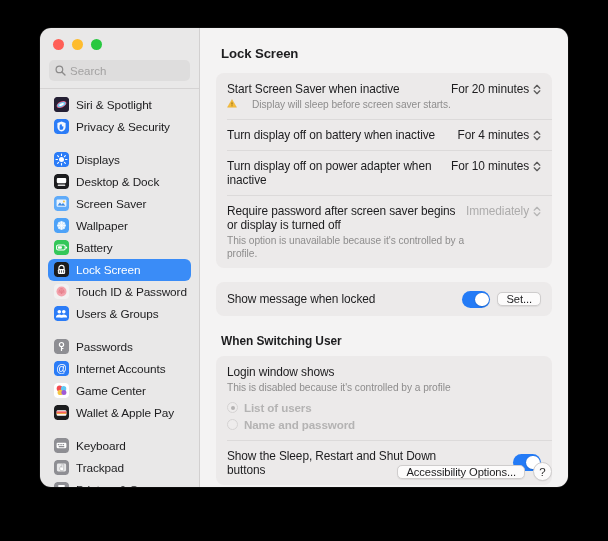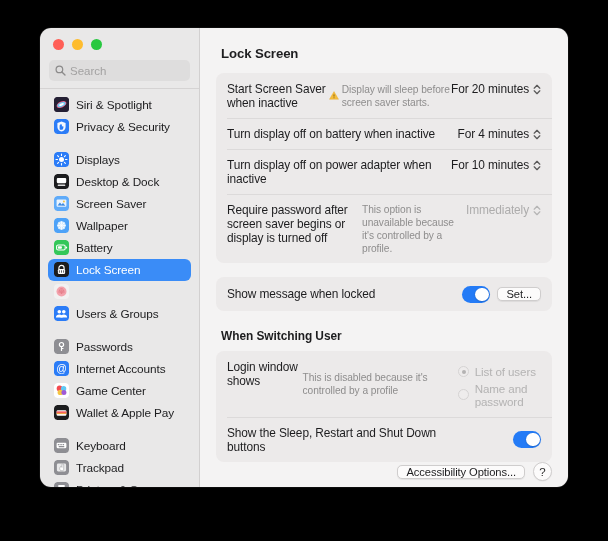--- a/index.html
+++ b/index.html
@@ -123,30 +123,30 @@
     padding: 8px 11px 8px 11px;
     min-height: 30px;
     position: relative;
   }
   .row + .row::before {
     content: "";
     position: absolute;
     left: 11px; right: 0; top: 0;
     height: 0.5px; background: #dcdada;
   }
-  .row-labels { display: flex; flex-direction: row; gap: 2px; padding-top: 1px; }
+  .row-labels { display: flex; flex-direction: column; gap: 2px; padding-top: 1px; }
   .row-title {
     font-size: 11.9px; color: #1d1d1f;
     letter-spacing: -0.1px; line-height: 14px;
     max-width: 250px;
   }
   .row-sub {
     font-size: 10.2px; color: #8e8d8d;
     letter-spacing: -0.05px; line-height: 13px;
-    display: flex; align-items: center; gap: 3px;
+    display: flex; align-items: center; gap: 15px;
   }
   .row-ctl { display: flex; align-items: center; gap: 7px; padding-top: 1px; }
 
   
   .stepper {
     display: flex; align-items: center; gap: 4px;
     font-size: 11.9px; color: #1d1d1f;
     letter-spacing: -0.1px;
     white-space: nowrap;
     cursor: default;
@@ -202,21 +202,21 @@
     width: 11px; height: 11px; border-radius: 50%;
     background: #eeecec;
     border: 0.5px solid #d5d3d3;
     position: relative; flex: 0 0 11px;
   }
   .radio.checked::after {
     content: ""; position: absolute;
     left: 3px; top: 3px; width: 4px; height: 4px;
     border-radius: 50%; background: #b4b3b3;
   }
-  .radio-label { font-size: 11.6px; color: #b4b3b3; letter-spacing: -0.1px; }
+  .radio-label { font-size: 11.6px; color: #b4b3b3; letter-spacing: -0.1px; font-weight: bold; }
 
   
   #footer {
     position: absolute;
     right: 16px; bottom: 6px;
     display: flex; align-items: center; gap: 8px;
   }
   #help-btn {
     width: 19px; height: 19px; border-radius: 50%;
     background: #fcfbfb;
@@ -371,20 +371,21 @@
           <svg width="15" height="15" viewBox="0 0 15 15">
             <rect width="15" height="15" rx="3.5" fill="#f2f1f1"></rect>
             <circle cx="7.5" cy="7.5" r="5" fill="#f3a2ac"></circle>
             <g stroke="#e2737f" stroke-width="0.75" fill="none">
               <path d="M5 8.8 C5 6 6.1 4.6 7.5 4.6 C8.9 4.6 10 6 10 8.8"></path>
               <path d="M6.2 9.4 C6.2 7 6.8 6 7.5 6 C8.2 6 8.8 7 8.8 9.4"></path>
               <path d="M7.5 7.2 L7.5 10"></path>
             </g>
           </svg>
         </span>
+        <span class="label">Touch ID &amp; Password</span>
       </div>
       <div class="nav-item">
         <span class="nav-icon">
           <svg width="15" height="15" viewBox="0 0 15 15">
             <rect width="15" height="15" rx="3.5" fill="#2b7cf7"></rect>
             <circle cx="5.3" cy="5.8" r="1.8" fill="#ffffff"></circle>
             <circle cx="9.8" cy="5.8" r="1.8" fill="#ffffff"></circle>
             <path d="M1.9 11.6 C1.9 9.6 3.4 8.5 5.3 8.5 C7.2 8.5 8.7 9.6 8.7 11.6 Z" fill="#ffffff"></path>
             <path d="M6.4 11.6 C6.4 9.6 7.9 8.5 9.8 8.5 C11.7 8.5 13.1 9.6 13.1 11.6 Z" fill="#ffffff"></path>
           </svg>

